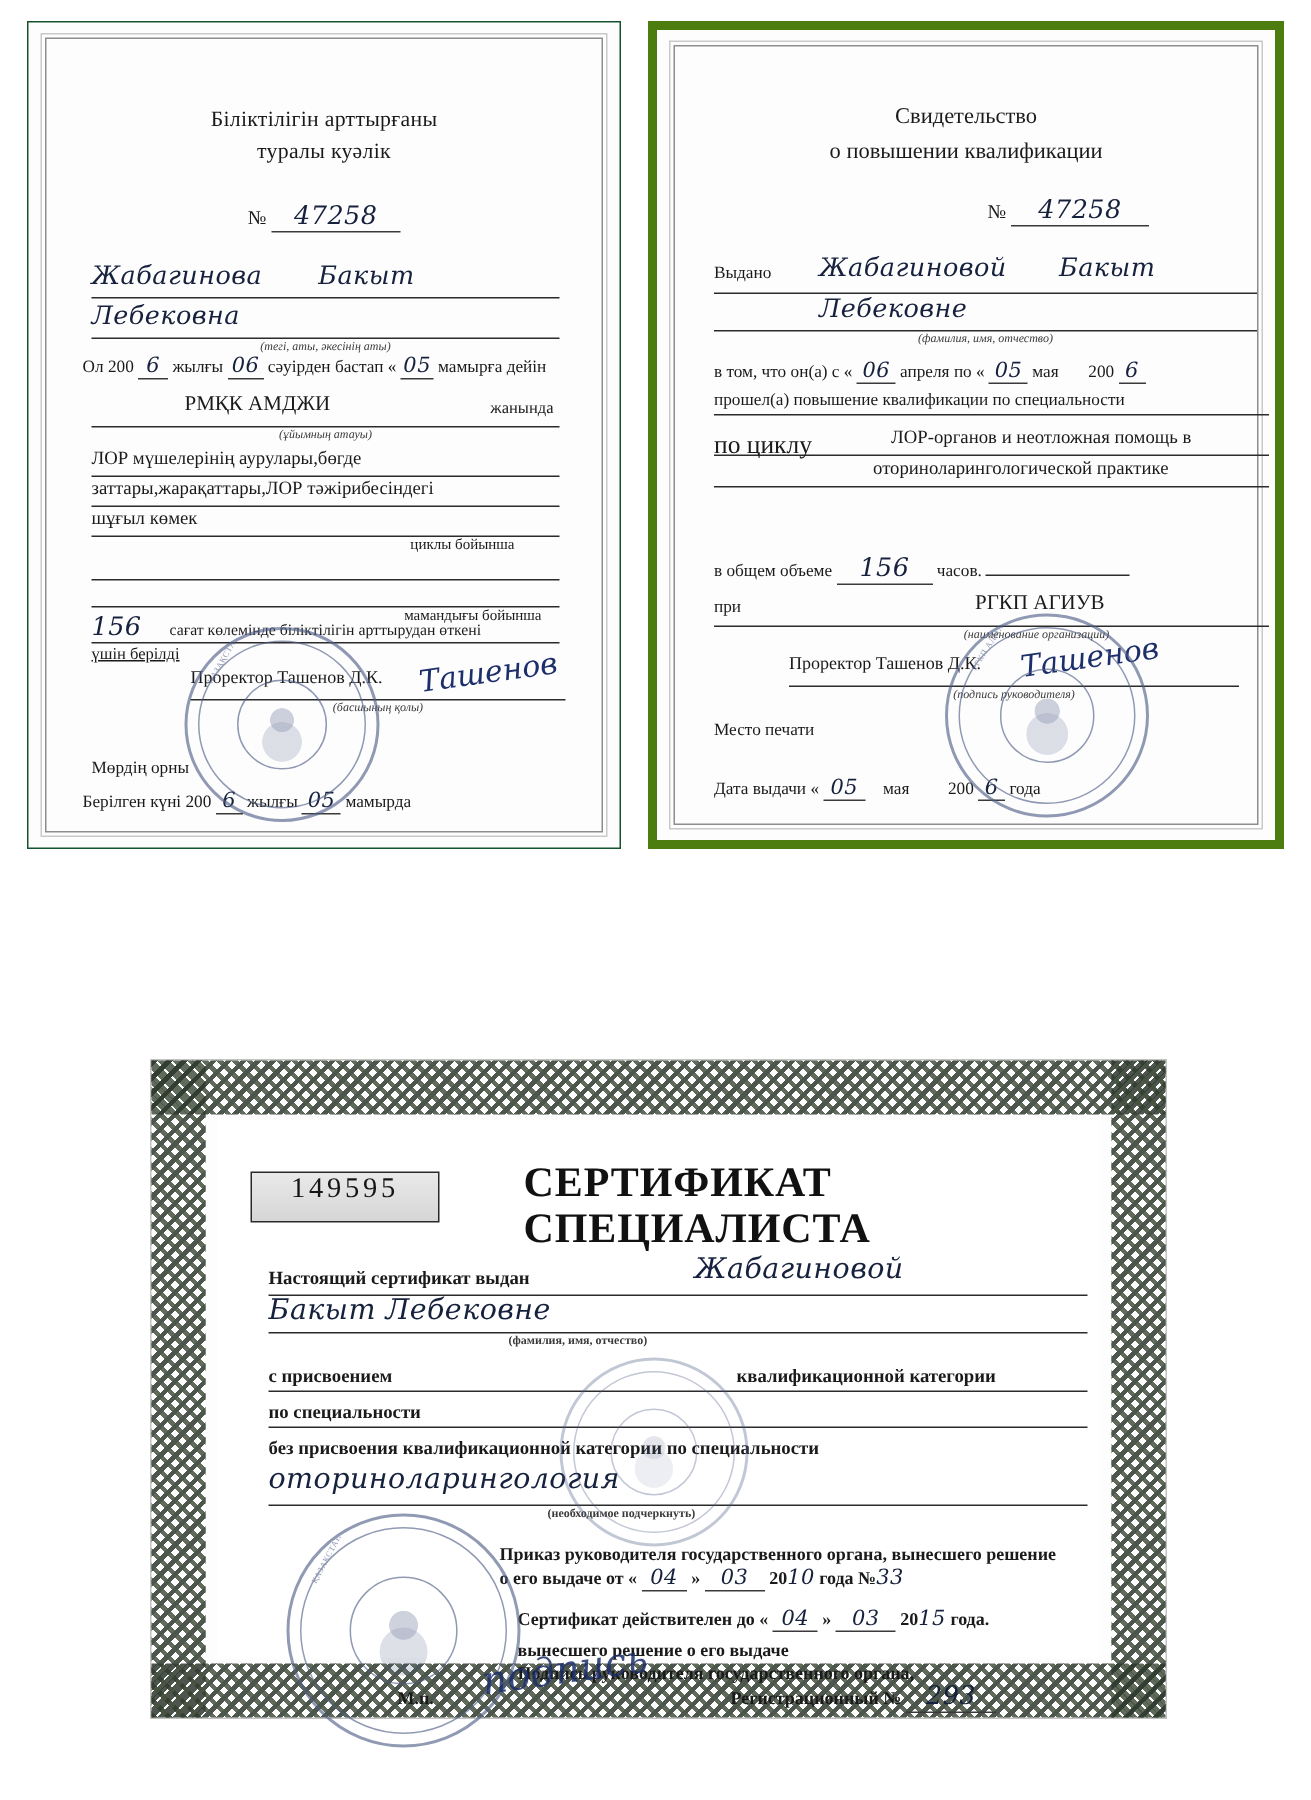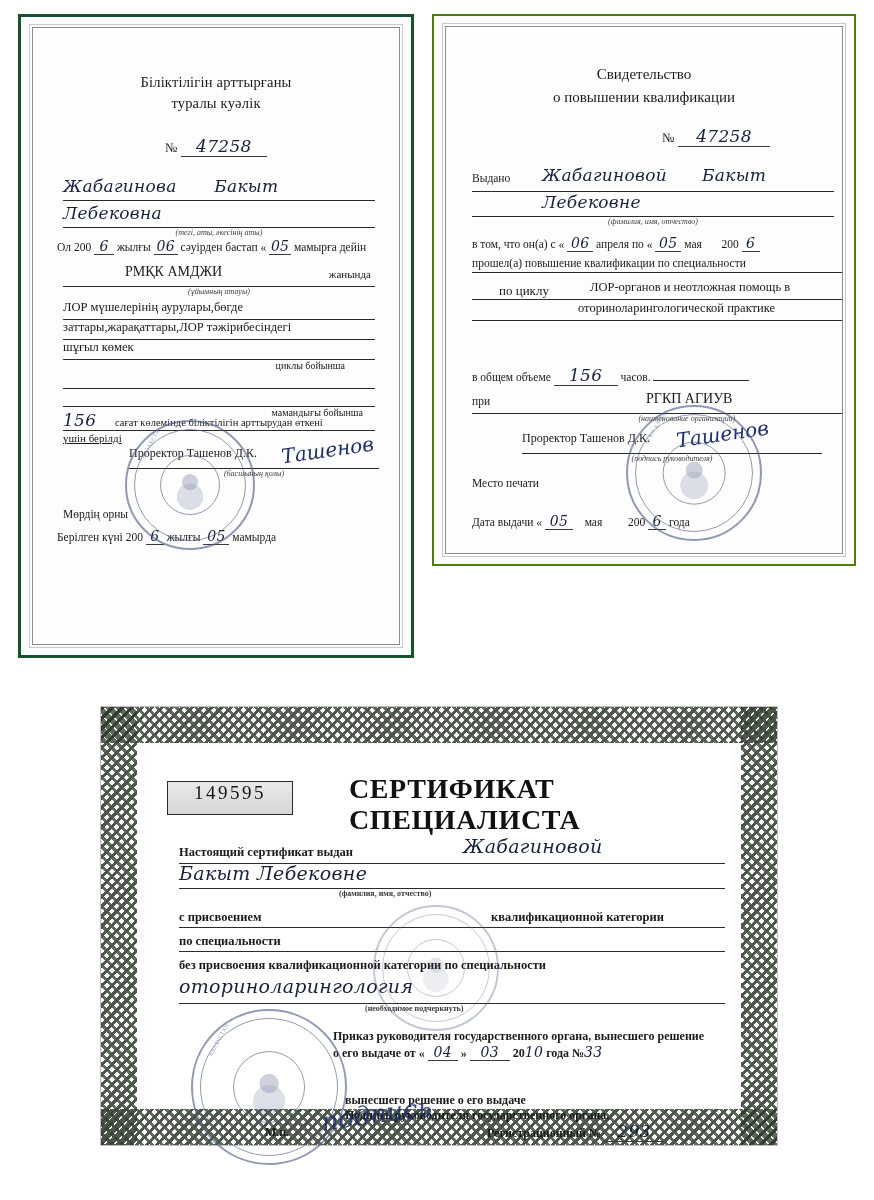--- a/index.html
+++ b/index.html
@@ -39,23 +39,23 @@
   .tiny {
     font-size: 8px;
     color: #3b3b3b;
     text-align: center;
     font-family: "Liberation Serif", serif;
   }
   .tiny-i { font-style: italic; }
 
   
   #cert-kz {
-    left: 18px; top: 14px; width: 396px; height: 644px;
+    left: 18px; top: 14px; width: 396px; height: 552px;
     background: #fdfdfd;
-    border: 3px solid #14532d;
+    border: 1px solid #14532d;
   }
   #cert-kz .inner {
     position: absolute;
     left: 11px; top: 10px; right: 11px; bottom: 10px;
     border: 1px solid #8d8d8d;
     outline: 1px solid #c9c9c9;
     outline-offset: 2px;
   }
   .kz-title {
     text-align: center;
@@ -67,21 +67,21 @@
   .kz-num {
     text-align: center;
     margin-top: 22px;
     font-size: 13px;
   }
 
   
   #cert-ru {
     left: 432px; top: 14px; width: 424px; height: 552px;
     background: #fdfdfd;
-    border: 2px solid #4d7c0f;
+    border: 6px solid #4d7c0f;
   }
   #cert-ru .inner {
     position: absolute;
     left: 11px; top: 10px; right: 11px; bottom: 10px;
     border: 1px solid #8d8d8d;
     outline: 1px solid #c9c9c9;
     outline-offset: 2px;
   }
   .ru-title {
     text-align: center;
@@ -329,21 +329,21 @@
       <span>мая</span>
       <span style="display:inline-block;width:14px"></span>
       <span>200</span>
       <span class="hand hand-md u" style="width:18px">6</span>
     </div>
 
     <div style="position:absolute; left:26px; top:230px; width:370px; font-size:11.5px; border-bottom:1px solid #2b2b2b; padding-bottom:3px;">прошел(а) повышение квалификации по специальности</div>
 
     <div style="position:absolute; left:26px; top:252px; width:370px;">
       <div style="position:relative; height:20px; border-bottom:1px solid #2b2b2b;">
-        <span style="position:absolute; left:0; top:4px; font-size:13px;margin-left:27px;">по циклу</span>
+        <span style="position:absolute; left:0; top:4px; font-size:17px;">по циклу</span>
         <span style="position:absolute; left:118px; top:1px; font-size:12.5px;">ЛОР-органов и неотложная помощь в</span>
       </div>
       <div style="position:relative; height:20px; border-bottom:1px solid #2b2b2b;">
         <span style="position:absolute; left:106px; top:1px; font-size:12.5px;">оториноларингологической практике</span>
       </div>
     </div>
 
     <div class="row" style="position:absolute; left:26px; top:338px; width:370px;">
       <span>в общем объеме</span>
       <span class="hand hand-lg u" style="width:64px">156</span>
@@ -452,20 +452,30 @@
         <span class="b">о его выдаче от «</span>
         <span class="hand hand-md u" style="width:30px">04</span>
         <span class="b">»</span>
         <span class="hand hand-md u" style="width:40px">03</span>
         <span class="b">20</span><span class="hand hand-md">10</span>
         <span class="b">года</span>
         <span class="b">№</span><span class="hand hand-md">33</span>
       </div>
     </div>
 
+    <div class="spec-line" style="left:188px; top:324px; width:380px;">
+      <div style="position:relative; height:22px; font-size:12px;">
+        <span class="b">Сертификат действителен до «</span>
+        <span class="hand hand-md u" style="width:30px">04</span>
+        <span class="b">»</span>
+        <span class="hand hand-md u" style="width:40px">03</span>
+        <span class="b">20</span><span class="hand hand-md">15</span>
+        <span class="b">года.</span>
+      </div>
+    </div>
 
     <div class="spec-line" style="left:188px; top:346px; width:380px;">
       <div class="b" style="font-size:12px;">вынесшего решение о его выдаче</div>
       <div class="b" style="font-size:12px;">Подпись руководителя государственного органа,</div>
     </div>
 
     <div class="spec-line b" style="left:108px; top:378px; font-size:12px;">М.п.</div>
 
     <div class="spec-line" style="left:330px; top:374px; width:240px;">
       <span class="b" style="font-size:12px;">Регистрационный №</span>

